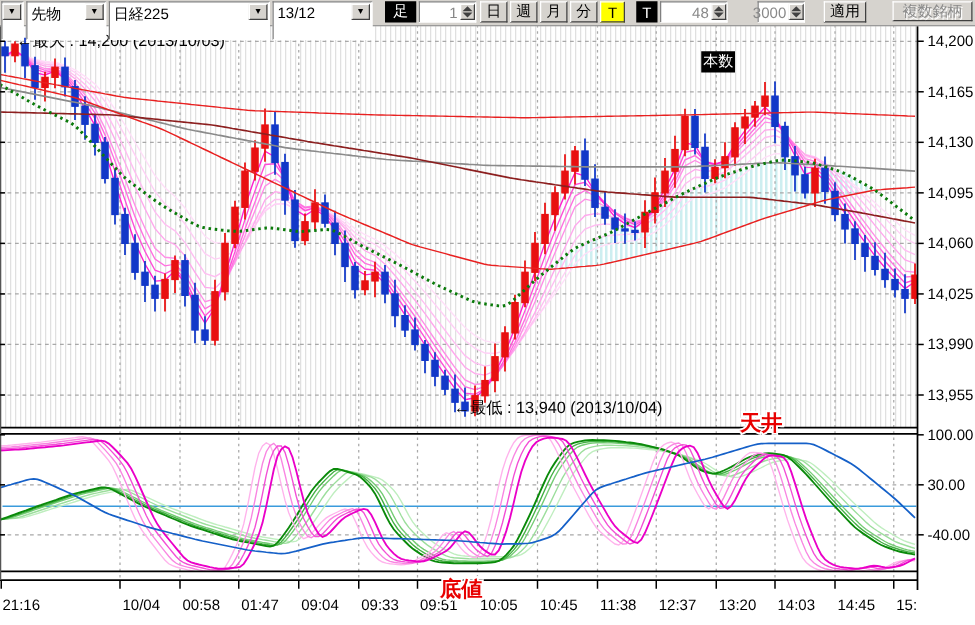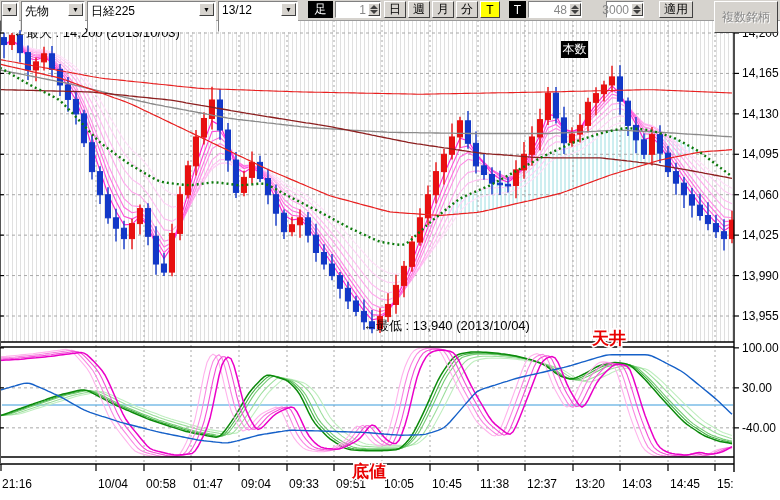--- a/index.html
+++ b/index.html
@@ -74,21 +74,21 @@
   </div>
   <div class="blklbl" style="left:561px;width:27px;margin-top:40px;">本数</div>
   <div class="spin" style="left:590px;width:38px;margin-left:16px;">
     <span class="sval">3000</span>
     <div class="sbtn">
         <div class="tup"></div>
         <div class="tdn"></div>
       </div>
   </div>
   <div class="tbtn" style="left:659px;width:34px;">適用</div>
-  <div class="tbtn disabled" style="left:714px;width:64px;height:32px;">複数銘柄</div>
+  <div class="tbtn disabled" style="left:714px;width:64px;height:16px;">複数銘柄</div>
 </div>
 
 <svg id="chartsvg" width="780" height="480" viewBox="0 20 780 480">
     <defs>
       <pattern id="bgs" width="4" height="4" patternUnits="userSpaceOnUse">
         <rect x="0" y="0" width="4" height="4" fill="#ffffff"></rect>
         <rect x="0" y="0" width="1" height="4" fill="#e0e0e0"></rect>
       </pattern>
       <pattern id="clouds" width="4" height="4" patternUnits="userSpaceOnUse">
         <rect x="0" y="0" width="4" height="4" fill="#ffffff"></rect>

